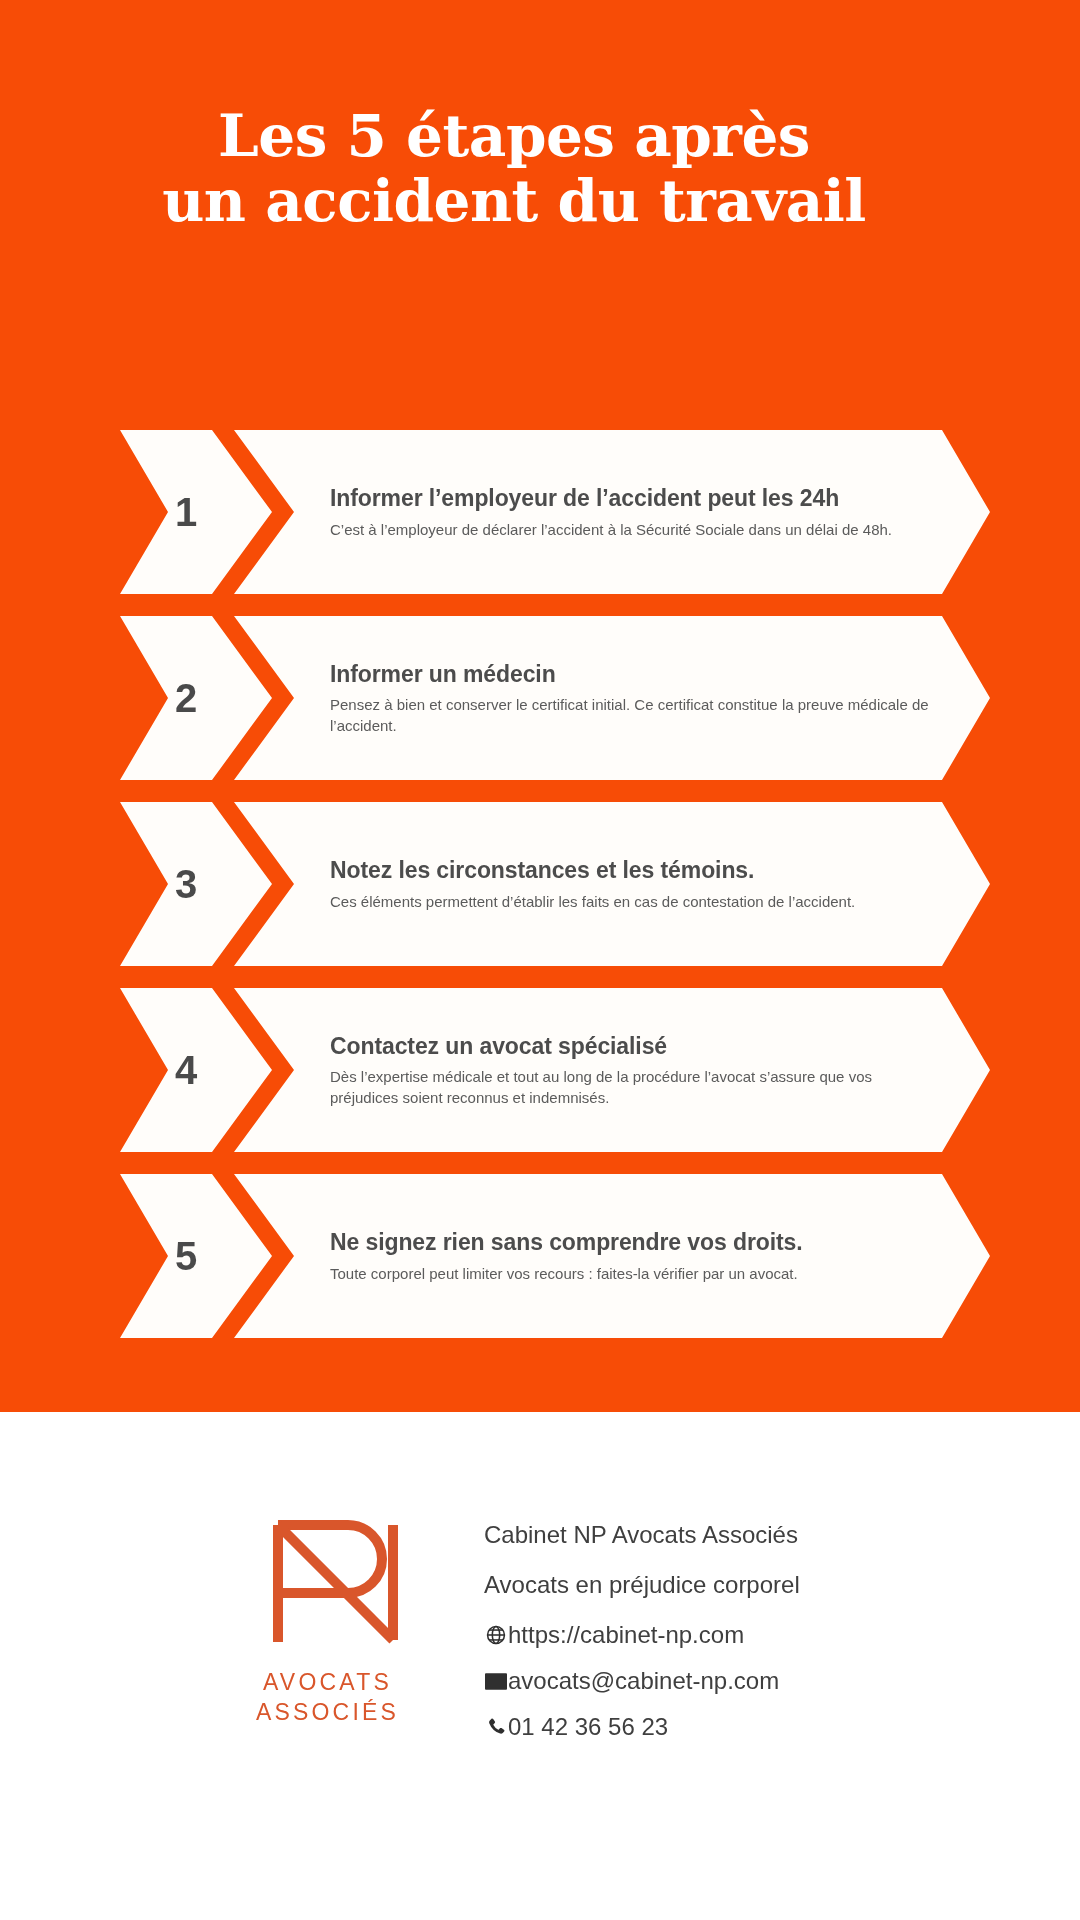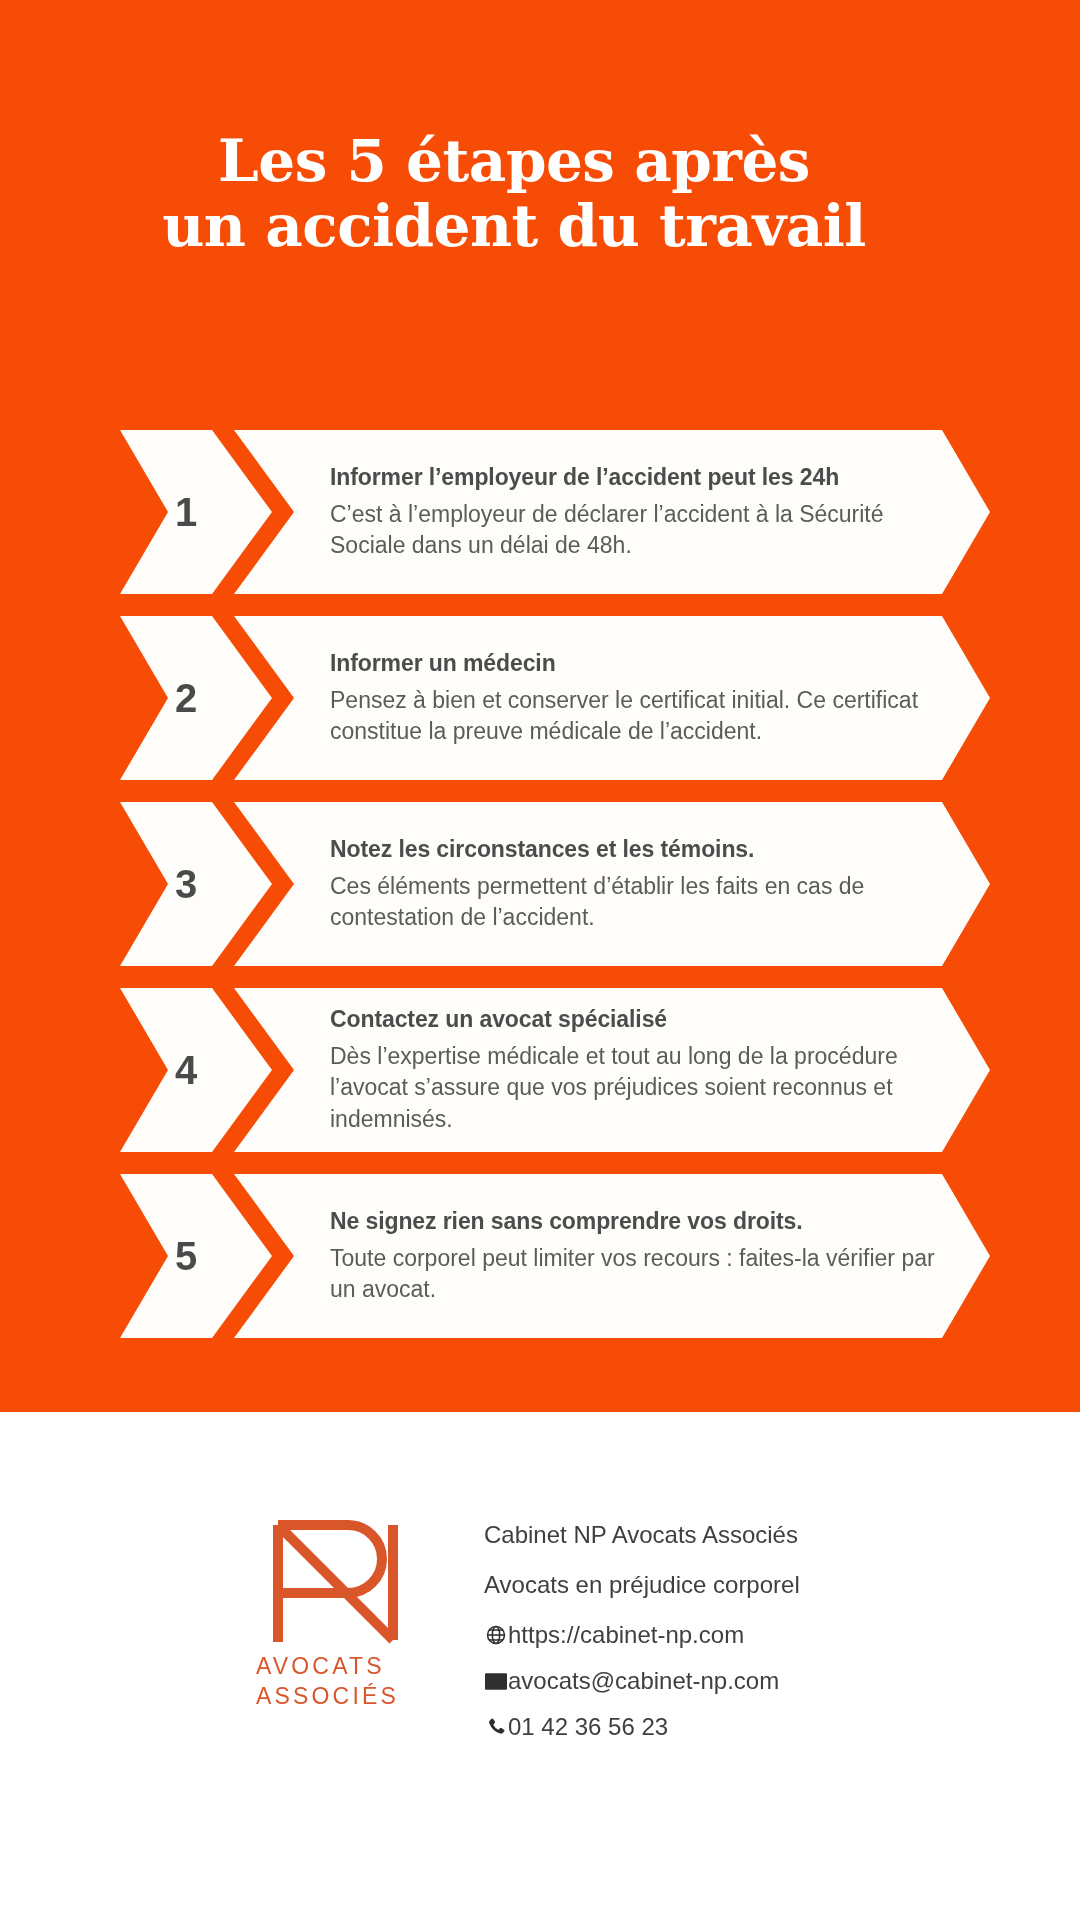--- a/index.html
+++ b/index.html
@@ -12,21 +12,21 @@
   .page { position:relative; width:1080px; height:1920px; background:#fffdfb; }
 
   
   .hero {
     position:absolute; left:0; top:0; width:1080px; height:1412px;
     background:#F74C06;
   }
 
   
   .title {
-    position:absolute; left:0; top:129px; width:1028px;
+    position:absolute; left:0; top:104px; width:1028px;
     text-align:center;
     font-family:"DejaVu Serif", serif;
     font-weight:700;
     font-size:58px;
     line-height:1.12;
     color:#ffffff;
     letter-spacing:-0.5px;
   }
   .title .l2 { display:block; }
 
@@ -66,41 +66,41 @@
     position:absolute; left:210px; top:0;
     width:608px; height:164px;
     display:flex; flex-direction:column; justify-content:center;
   }
   .s-title {
     font-size:23px; font-weight:700; color:#4c4c4c;
     line-height:1.25; margin-bottom:7px;
     letter-spacing:-0.1px;
   }
   .s-desc {
-    font-size:23px; font-weight:400; color:#5b5b5b;
+    font-size:15px; font-weight:400; color:#5b5b5b;
     line-height:1.36;
   }
 
   
   .footer {
     position:absolute; left:0; top:1412px; width:1080px; height:508px;
     background:#ffffff;
   }
   .f-inner {
     position:absolute; left:240px; top:95px;
     display:flex; align-items:flex-start; gap:60px;
   }
   .logo-col {
     width:175px;
     display:flex; flex-direction:column; align-items:center;
   }
   .logo-mark { width:150px; height:145px; }
   .logo-text {
-    margin-top:0;
-    text-align:left;
+    margin-top:16px;
+    text-align:center;
     font-size:23px;
     letter-spacing:3.2px;
     color:#D9562B;
     line-height:1.3;
   }
   .contact-col { padding-top:16px;margin-left:9px; }
   .c-line {
     font-size:24px; color:#3f3f3f; line-height:1;
     margin-bottom:26px;
   }

